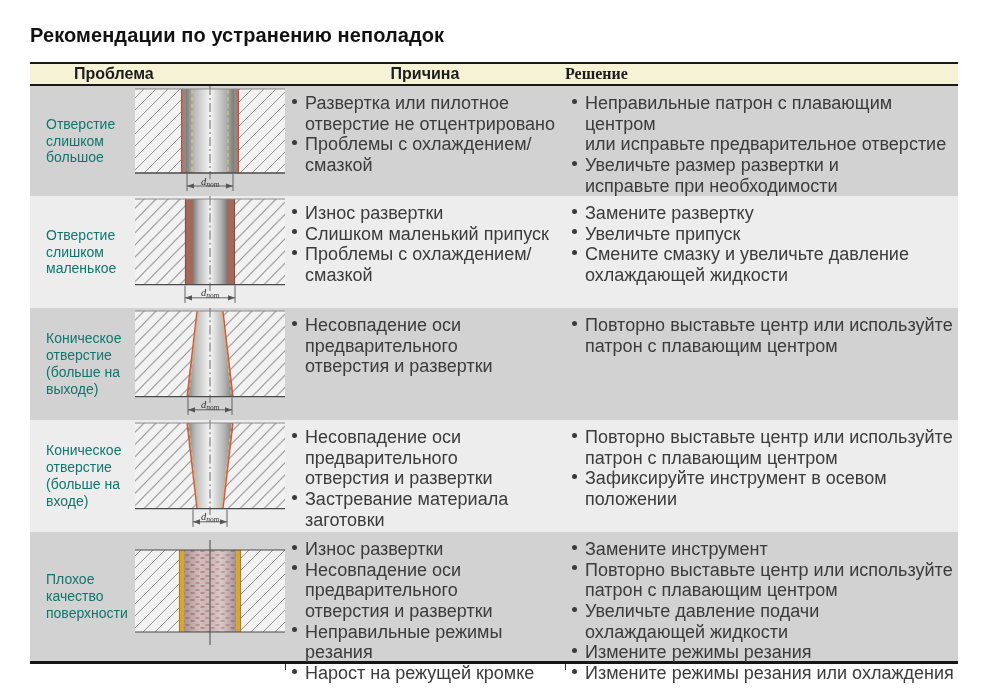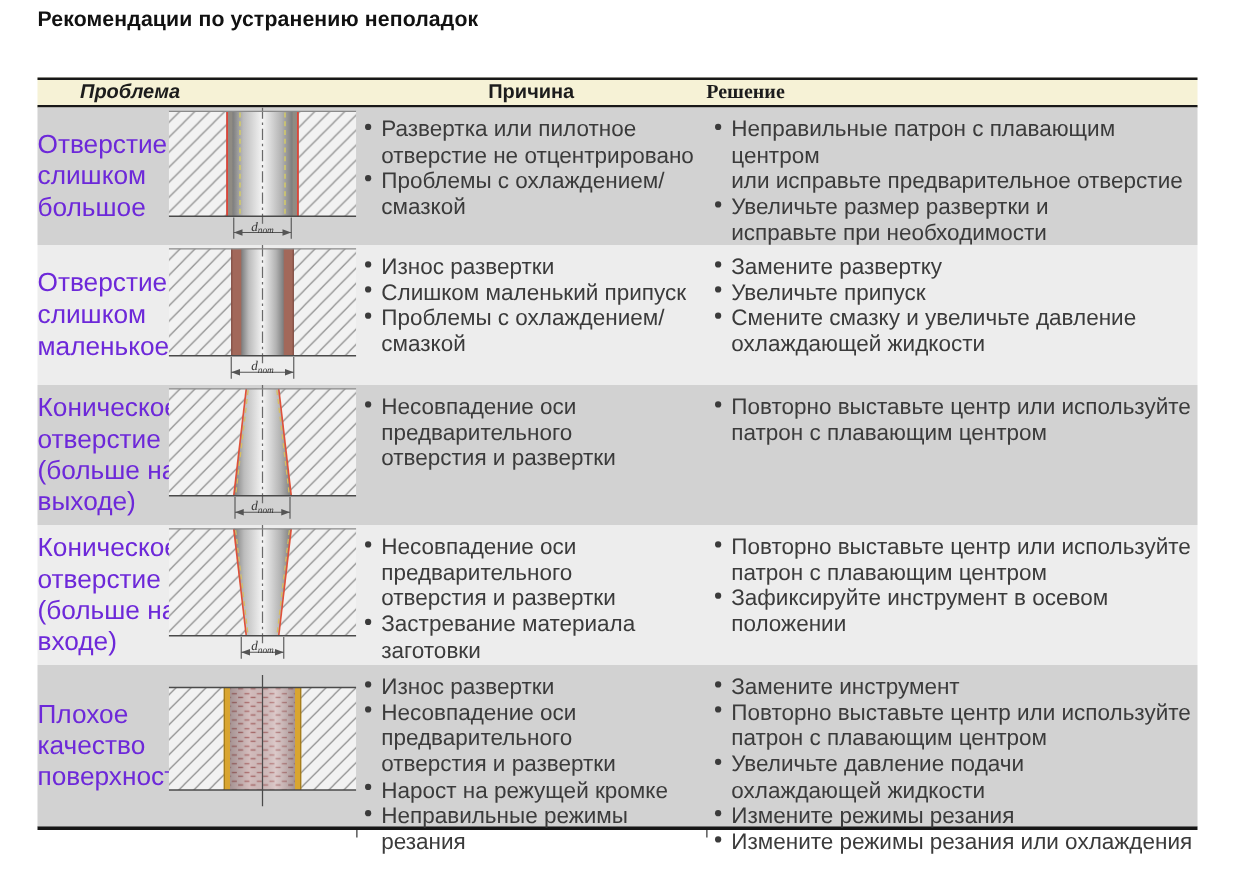--- a/index.html
+++ b/index.html
@@ -6,22 +6,22 @@
   .page{
     position:relative;
     width:990px;height:697px;
     background:#ffffff;
     font-family:"Liberation Sans",sans-serif;
     color:#3b3b3b;
     overflow:hidden;
   }
   .title{
     margin:0;
-    padding:6px 0 0 30px;
-    font-size:17px;
+    padding:24px 0 0 30px;
+    font-size:20px;
     font-weight:bold;
     color:#111;
     letter-spacing:0.1px;
   }
   .table{
     position:absolute;
     left:30px;top:62px;
     width:928px;
     border-bottom:3px solid #161616;
   }
@@ -30,37 +30,37 @@
     background:#f6f2d6;
     border-top:2px solid #181818;
     border-bottom:2px solid #181818;
     height:20px;
     align-items:center;
     font-weight:bold;
     font-size:16px;
     color:#1c1c1c;
   }
   .th{flex:none;}
-  .th-problem{width:255px;padding-left:34px;box-sizing:border-box;font-style:italic;}
+  .th-problem{width:255px;padding-left:44px;box-sizing:border-box;}
   .th-cause{width:280px;text-align:center;}
   .th-solution{width:393px;font-family:Liberation Serif, serif;}
   .trow{display:flex;position:relative;}
   .bg-gray{background:#d2d2d2;}
   .bg-light{background:#ededed;}
   .h110{height:110px;}
   .h112{height:112px;}
   .h129{height:129px;}
   .cell-problem{width:255px;flex:none;display:flex;}
   .problem-label{
     width:105px;flex:none;
-    padding-left:0;box-sizing:border-box;
+    padding-left:16px;box-sizing:border-box;
     display:flex;align-items:center;
-    font-size:21px;line-height:1.2;
+    font-size:14px;line-height:1.2;
     white-space:pre-line;
-    color:#6d28d9;
+    color:#0f766e;
   }
   .figure{width:150px;flex:none;height:100%;}
   .figure svg{display:block;width:150px;height:100%;}
   ul.blist{
     margin:0;padding:7px 0 0 4px;
     list-style:none;
     flex:none;box-sizing:border-box;
   }
   .cell-cause{width:280px;}
   .cell-solution{width:393px;padding-left:8px;}
@@ -345,22 +345,22 @@
             <line x1="0" y1="18" x2="150" y2="18" stroke="#4a4a4a" stroke-width="1.2"></line>
             <line x1="0" y1="100" x2="150" y2="100" stroke="#4a4a4a" stroke-width="1.2"></line>
           </svg>
         </div>
       </div>
       <ul class="blist cell-cause">
           <li>Износ развертки</li>
           <li>Несовпадение оси
 предварительного
 отверстия и развертки</li>
+          <li>Неправильные режимы резания</li>
           <li>Нарост на режущей кромке</li>
-          <li>Неправильные режимы резания</li>
         </ul>
       <ul class="blist cell-solution">
           <li>Замените инструмент</li>
           <li>Повторно выставьте центр или используйте
 патрон с плавающим центром</li>
           <li>Увеличьте давление подачи
 охлаждающей жидкости</li>
           <li>Измените режимы резания</li>
           <li>Измените режимы резания или охлаждения</li>
         </ul>

